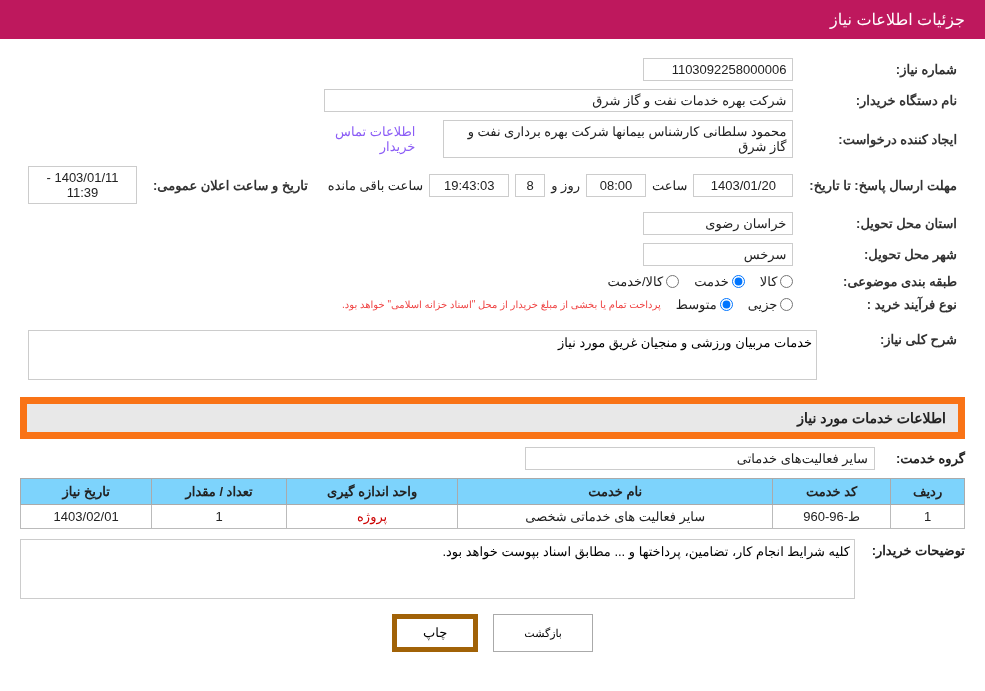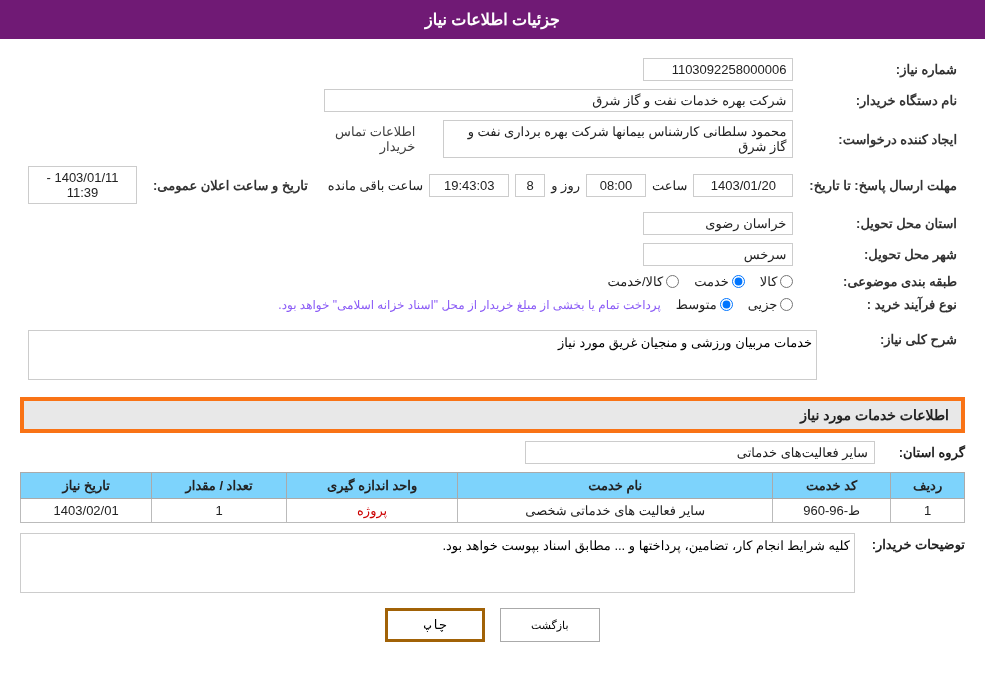--- a/index.html
+++ b/index.html
@@ -10,26 +10,26 @@
       direction: rtl;
       color: #222;
     }
     .page-wrapper {
       width: 985px;
       min-height: 691px;
       background: #fff;
       margin: 0 auto;
     }
     .header-bar {
-      background: #701a75;
+      background: #be185d;
       color: #fff;
-      text-align: center;
+      text-align: right;
       padding: 10px 20px;
       font-size: 16px;
-      font-weight: bold;
+      font-weight: normal;
     }
     .content-area {
       padding: 15px 20px;
     }
     .info-table {
       width: 100%;
       border-collapse: collapse;
       margin-bottom: 10px;
     }
     .info-table td {
@@ -59,21 +59,21 @@
       margin-left: 18px;
     }
     .input-box-wide {
       width: 100%;
       min-width: 300px;
     }
     .input-box-medium {
       min-width: 150px;
     }
     .link-text {
-      color: #404040;
+      color: #8b5cf6;
       cursor: pointer;
       text-decoration: none;
     }
     .date-box {
       border: 1px solid #ccc;
       padding: 3px 6px;
       background: #fff;
       min-width: 100px;
       text-align: center;
     }
@@ -83,21 +83,21 @@
       flex-direction: row;
       align-items: center;
     }
     .radio-item {
       display: flex;
       align-items: center;
       gap: 3px;
     }
     .section-header {
       background: #e8e8e8;
-      border: 4px solid #f97316;
+      border: 7px solid #f97316;
       padding: 6px 12px;
       font-weight: bold;
       font-size: 14px;
       margin: 0 0 8px 0;
       text-align: right;
     }
     .textarea-box {
       width: 100%;
       height: 50px;
       border: 1px solid #ccc;
@@ -168,37 +168,37 @@
       background: #fff;
     }
     .buttons-row {
       display: flex;
       justify-content: center;
       gap: 15px;
       margin-top: 15px;
     }
     .btn-print {
       background: #fff;
-      border: 3px solid #a16207;
-      padding: 6px 35px;
+      border: 5px solid #a16207;
+      padding: 6px 26px;
       cursor: pointer;
-      font-family: Liberation Mono, monospace;
+      font-family: Liberation Serif, serif;
       font-size: 13px;
     }
     .btn-back {
       background: #fff;
       border: 1px solid #aaa;
       padding: 6px 30px;
       cursor: pointer;
       font-family: Tahoma, Arial, sans-serif;
       font-size: 11px;
     }
     .notice-text {
-      color: #8b5cf6;
-      font-size: 12px;
+      color: #ef4444;
+      font-size: 10px;
     }
   </style>
 </head>
 <body>
 
 <div class="page-wrapper">
   <div class="header-bar">
     <span>جزئیات اطلاعات نیاز</span>
   </div>
 
@@ -312,21 +312,21 @@
         <td>
           <textarea class="textarea-box" style="">خدمات مربیان ورزشی و منجیان غریق مورد نیاز</textarea>
         </td>
       </tr>
     </tbody>
       </table>
 
     <div class="section-header">اطلاعات خدمات مورد نیاز</div>
 
     <div class="group-row">
-      <span class="group-label">گروه استان:</span>
+      <span class="group-label">گروه خدمت:</span>
       <div class="input-box" style="min-width:350px;">سایر فعالیت‌های خدماتی</div>
     </div>
 
     <table class="services-table">
       <thead>
         <tr>
           <th>ردیف</th>
           <th>کد خدمت</th>
           <th>نام خدمت</th>
           <th>واحد اندازه گیری</th>

